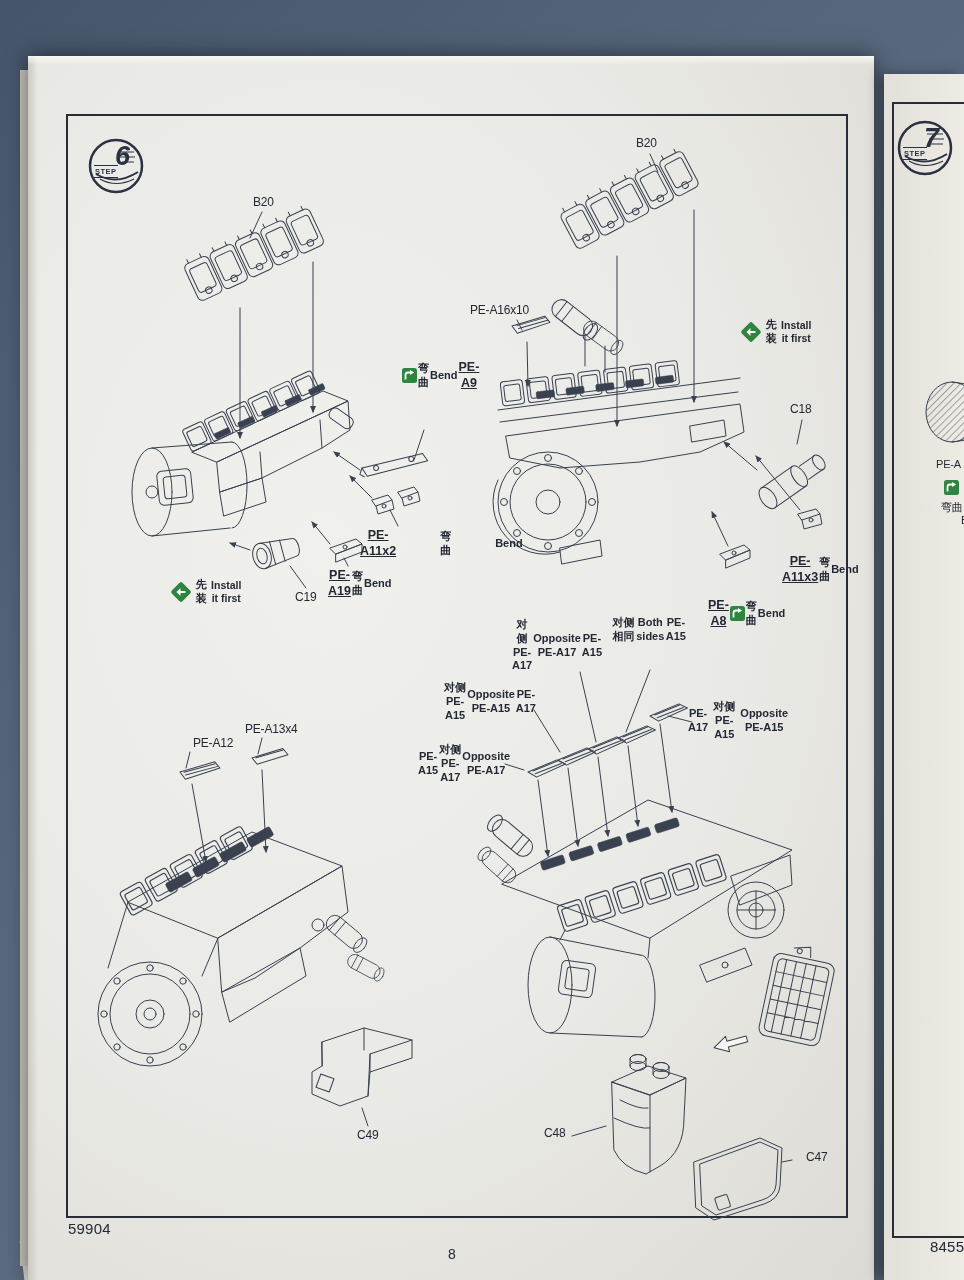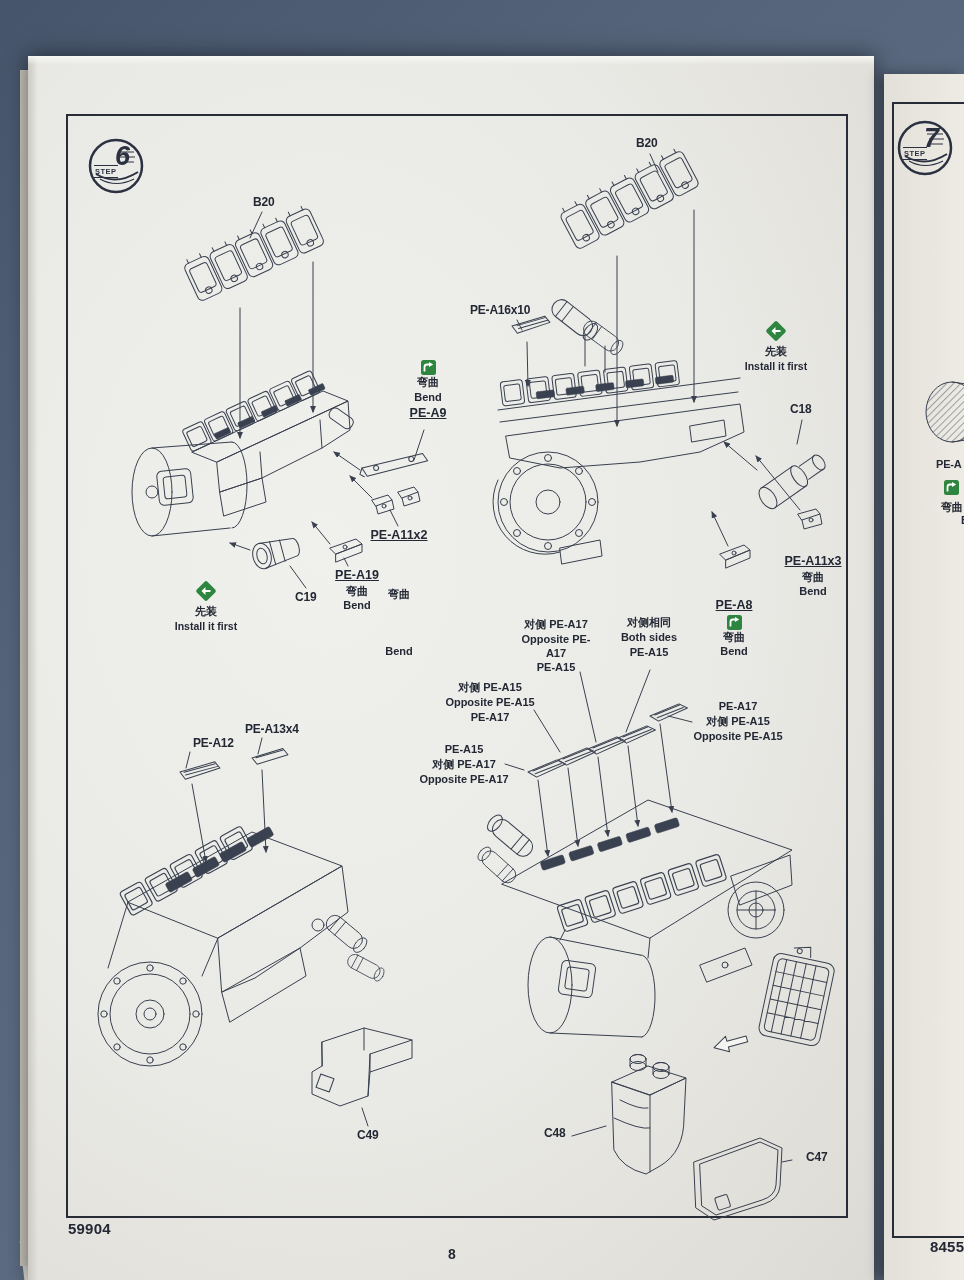--- a/index.html
+++ b/index.html
@@ -24,23 +24,23 @@
     background:linear-gradient(90deg,#e2e0d9,#edebe4);
     box-shadow:-5px 0 12px rgba(0,0,0,.35);
   }
   .print-border{position:absolute;left:66px;top:114px;width:778px;height:1100px;
     border:2px solid #272c37;z-index:2;}
   .print-border-right{position:absolute;left:892px;top:102px;width:72px;height:1132px;
     border-left:2px solid #272c37;border-top:2px solid #272c37;border-bottom:2px solid #272c37;z-index:2;}
   svg.art{position:absolute;left:0;top:0;z-index:3;pointer-events:none;}
   .ln{stroke:#39404f;fill:none;stroke-width:1;stroke-linecap:round;stroke-linejoin:round;}
   .dk{fill:#3a4150;stroke:#3a4150;stroke-width:0.5;}
-  .lbl{position:absolute;z-index:4;color:#232834;font-weight:bold;font-size:12px;white-space:nowrap;letter-spacing:-0.2px;}
+  .lbl{position:absolute;z-index:4;color:#232834;font-weight:normal;font-size:12px;white-space:nowrap;letter-spacing:-0.2px;}
   .lbl.kit{font-size:15px;letter-spacing:0.2px;}
-  .callout{position:absolute;z-index:4;display:flex;flex-direction:column;align-items:center;gap:1px;
+  .callout{position:absolute;z-index:4;display:flex;flex-direction:row;align-items:center;gap:1px;
     color:#232834;font-weight:bold;font-size:11px;line-height:1.25;text-align:center;}
   .callout .big{font-size:12.5px;text-decoration:underline;}
   .icon{display:inline-block;line-height:0;}
   .step-badge{position:absolute;width:56px;height:56px;z-index:4;text-decoration:underline;}
   .step-badge svg{position:absolute;left:0;top:0;}
   .step-word{position:absolute;left:6px;top:27px;font-size:7.5px;font-weight:bold;color:#2b3140;
     letter-spacing:.5px;border-top:1px solid #2b3140;border-bottom:1px solid #2b3140;padding:1px 1px;}
   .step-num{position:absolute;left:27px;top:3px;font-size:27px;font-weight:bold;font-style:italic;color:#2b3140;}
 </style>
 </head>
@@ -419,21 +419,21 @@
         <rect width="15" height="15" rx="2.5" fill="#2e8540"></rect>
         <path d="M3.5,11.5 L3.5,7 Q3.5,4.5 6,4.5 L8.5,4.5" fill="none" stroke="#fff" stroke-width="1.8"></path>
         <path d="M8,2 L12.2,4.5 L8,7 Z" fill="#fff"></path>
       </svg>
   </span>
   <span>弯曲</span>
   <span>Bend</span>
   <span class="big">PE-A9</span>
 </div>
 
-<div class="callout" style="left:368px;top:528px;width:62px;gap:44px;">
+<div class="callout" style="left:360px;top:528px;width:62px;gap:44px;">
   <span class="big">PE-A11x2</span>
   <span>弯曲</span>
   <span>Bend</span>
 </div>
 
 <div class="callout" style="left:328px;top:568px;width:58px;">
   <span class="big">PE-A19</span>
   <span>弯曲</span>
   <span>Bend</span>
 </div>

